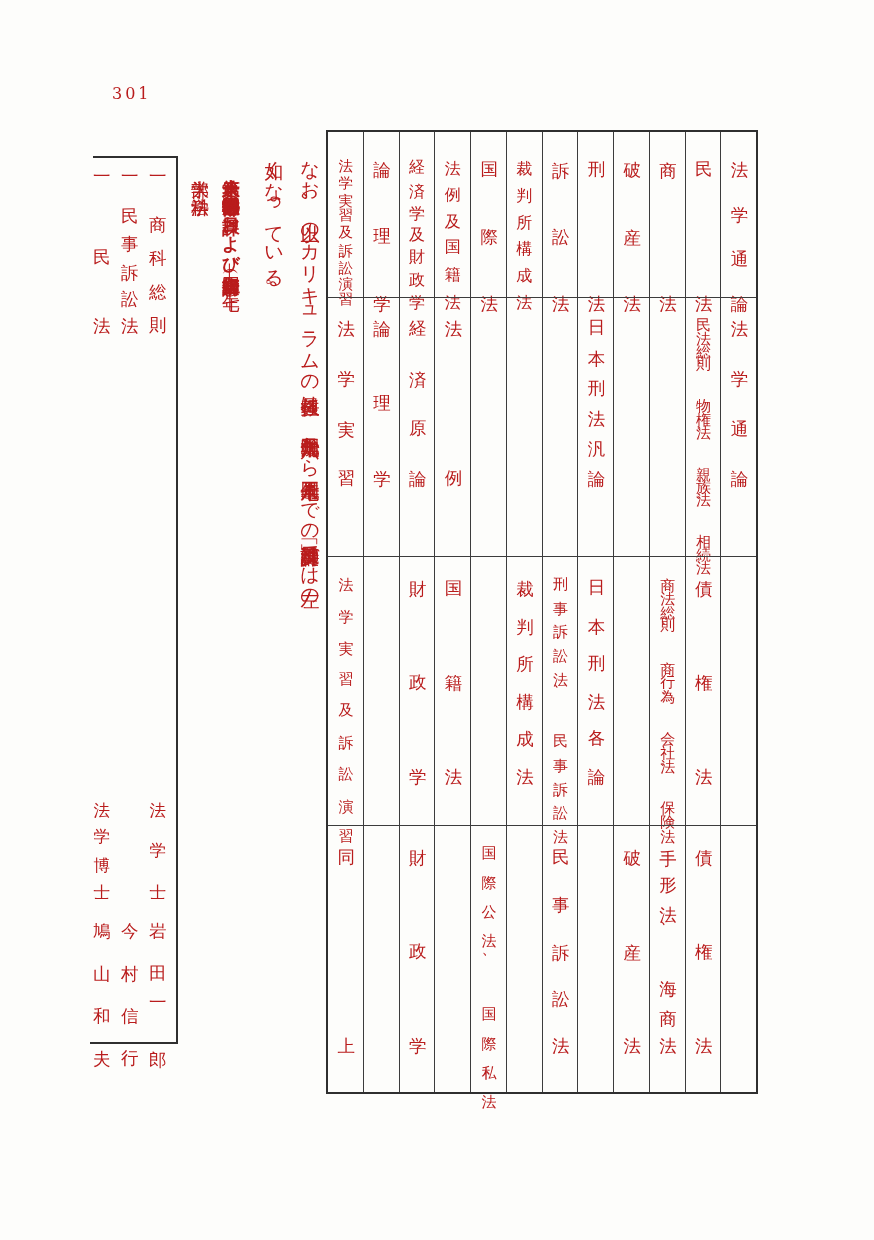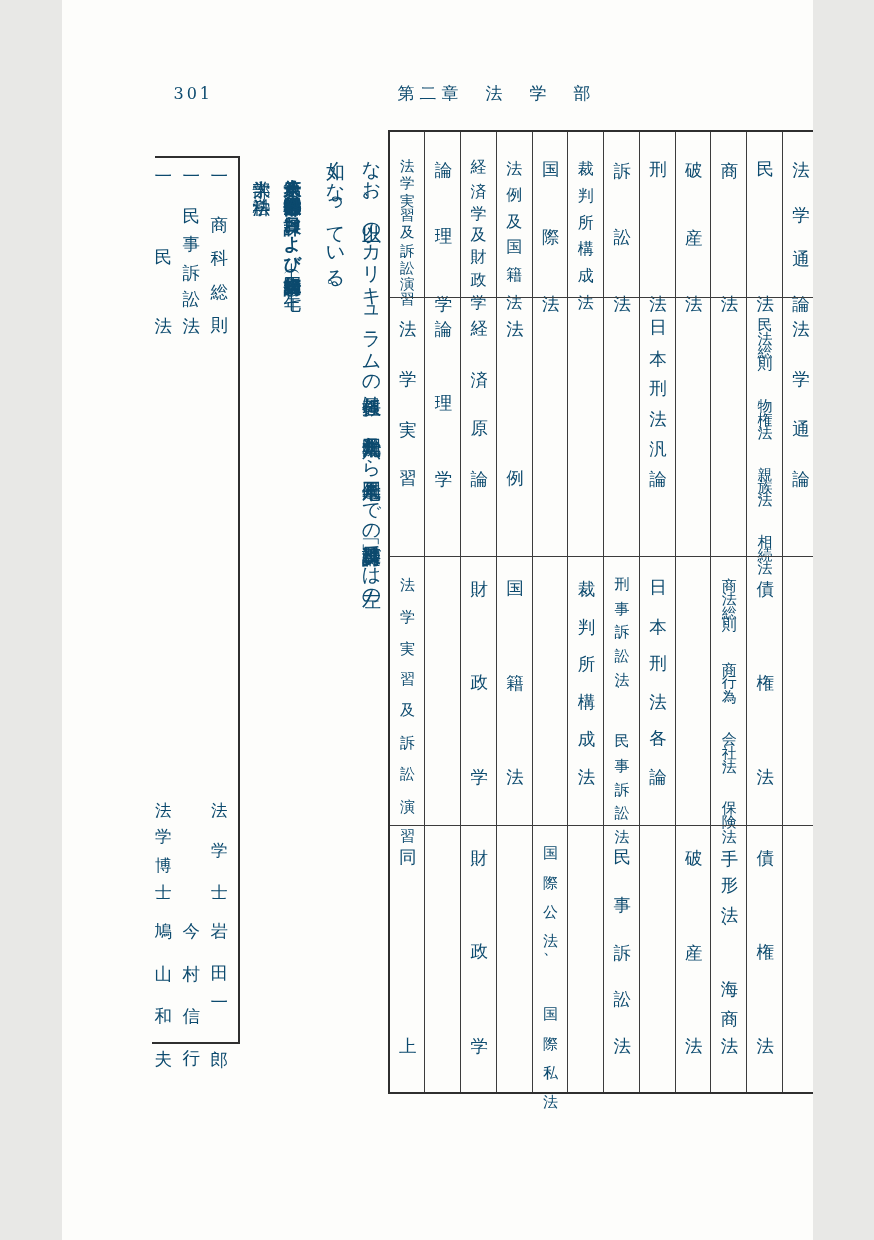--- a/index.html
+++ b/index.html
@@ -1,18 +1,18 @@
 <!DOCTYPE html>
 <html><head>
 <meta charset="utf-8">
 <style>
   html,body{margin:0;padding:0;background:#e8e8e6;}
   .page{
-    position:relative;width:751px;height:1240px;margin:0 auto;
-    background:#fdfdfb;color:#0c4a6e;overflow:hidden;
+    position:relative;width:874px;height:1240px;margin:0 auto;
+    background:#fdfdfb;color:#b91c1c;overflow:hidden;
     font-family:"DejaVu Serif","Liberation Serif",serif;
   }
   
   .pagenum{position:absolute;left:112px;top:84px;font-size:16px;letter-spacing:3px;}
   .chapter{position:absolute;left:336px;top:82px;font-size:17px;letter-spacing:5px;white-space:nowrap;}
 
   
   .vline{
     position:absolute;writing-mode:vertical-rl;text-orientation:mixed;
     white-space:nowrap;line-height:36px;
@@ -60,21 +60,20 @@
   .rule-v{left:176px;top:156px;width:2px;height:888px;}
   .rule-top{left:93px;top:156px;width:85px;height:2px;}
   .rule-bot{left:90px;top:1042px;width:88px;height:2px;}
 </style>
 </head>
 <body>
 
 <div class="page">
 
   <div class="pagenum">301</div>
-  <div class="chapter">第二章　法　学　部</div>
 
   <div class="vline intro1">なお、以上のカリキュラムの担任教員は、明治三十六年九月から同三十七年八月までの「講師及受持課目」では左の</div>
   <div class="vline intro2">如くなっている。</div>
 
   <div class="vline ttl"><span class="main">第十八表　大学部法学科・専門部法律科の課目および担当講師</span><span class="note">（明治三十六―七年）</span></div>
   <div class="vline section">大学部　法学科</div>
 
   <div class="vtable">
 
     <div class="vcol">

